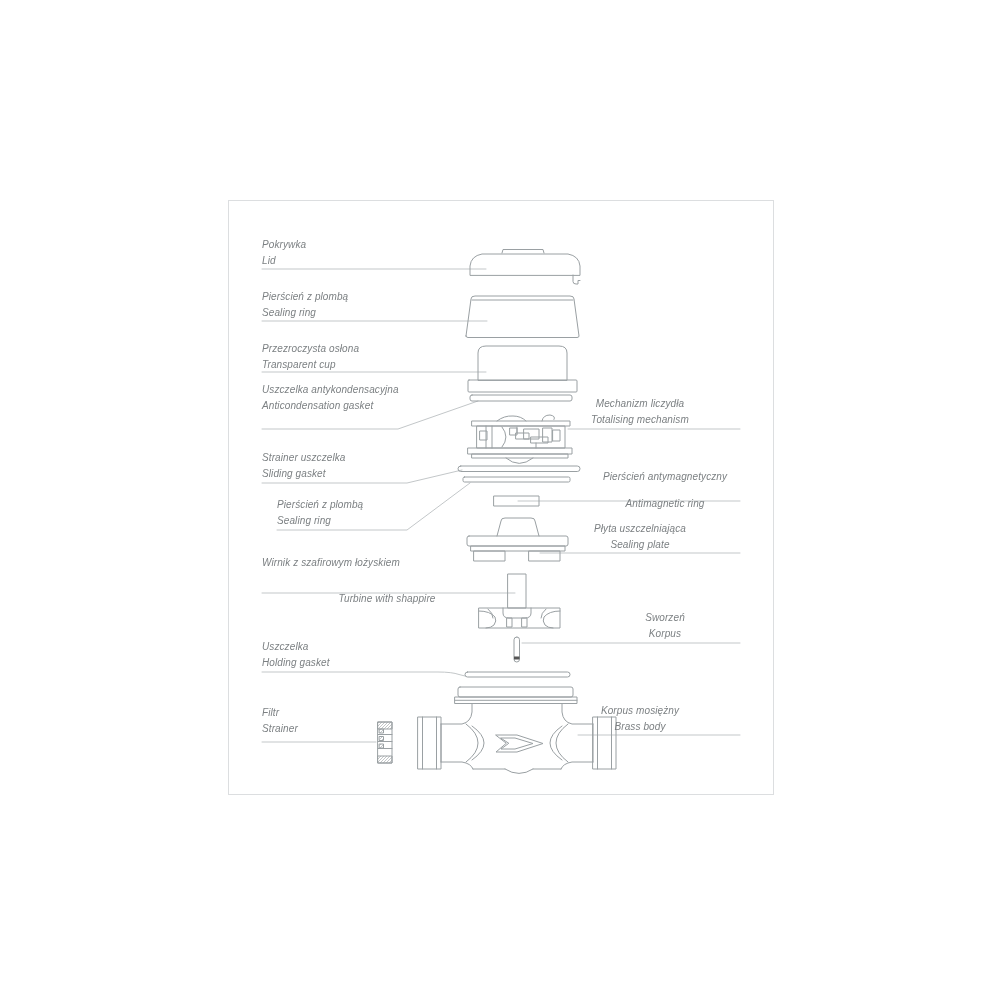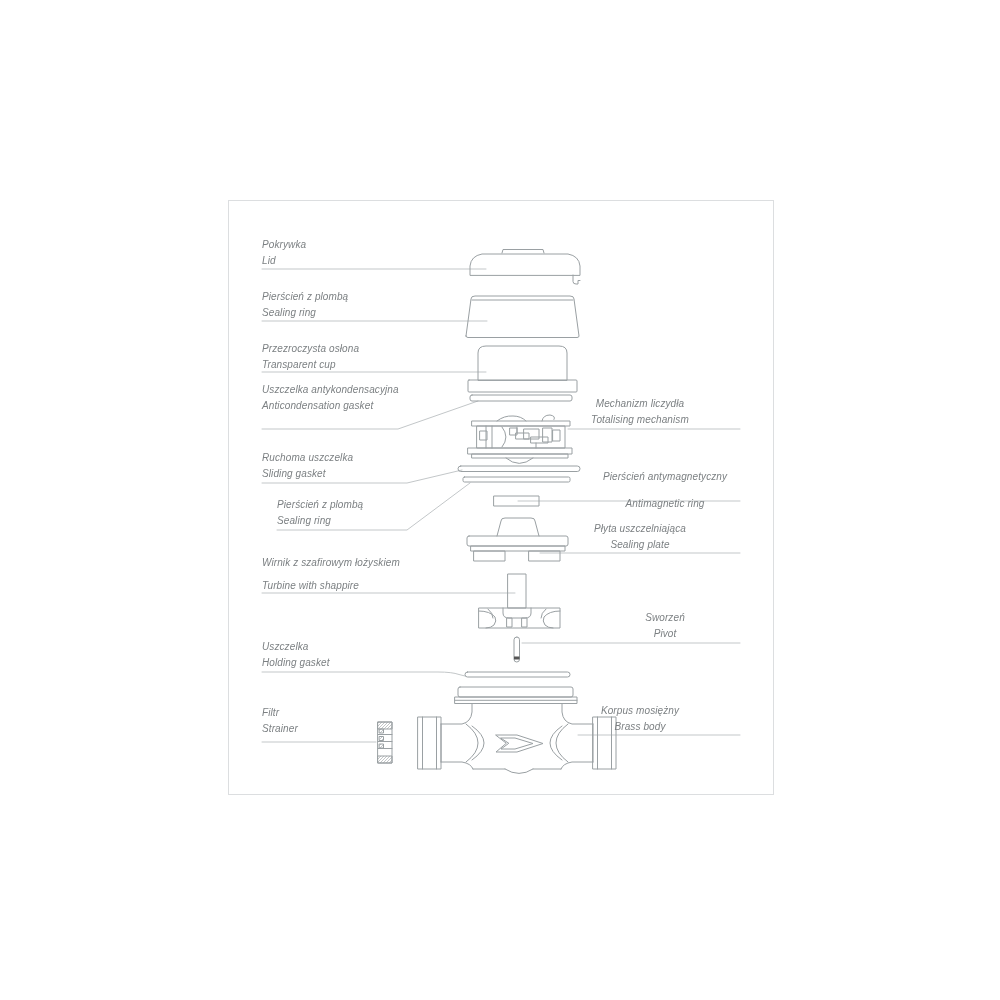--- a/index.html
+++ b/index.html
@@ -26,21 +26,21 @@
   }
   .label{
     position:absolute;
     font-size:10px;
     font-style:italic;
     color:#7c8083;
     line-height:15.5px;
     letter-spacing:0.1px;
   }
   .label.right{text-align:center;}
-  .label .gap-lg{margin-top:7px;}
+  .label .gap-lg{margin-top:20px;text-align:center;}
   .label .gap-sm{margin-top:11px;}
 </style>
 </head>
 <body>
 
 <div id="page">
   <div id="frame"></div>
 
   <svg id="diagram-svg" width="1000" height="1000" viewBox="0 0 1000 1000">
     <defs>
@@ -211,21 +211,21 @@
     <div>Przezroczysta osłona</div>
     <div>Transparent cup</div>
   </div>
 
   <div class="label" style="left:262px;top:382px;width:170px">
     <div>Uszczelka antykondensacyjna</div>
     <div>Anticondensation gasket</div>
   </div>
 
   <div class="label" style="left:262px;top:450px;width:200px">
-    <div>Ruchoma uszczelka</div>
+    <div>Strainer uszczelka</div>
     <div>Sliding gasket</div>
   </div>
 
   <div class="label" style="left:277px;top:497px;width:200px">
     <div>Pierścień z plombą</div>
     <div>Sealing ring</div>
   </div>
 
   <div class="label" style="left:262px;top:555px;width:250px">
     <div>Wirnik z szafirowym łożyskiem</div>
@@ -252,20 +252,20 @@
     <div class="gap-sm">Antimagnetic ring</div>
   </div>
 
   <div class="label right" style="left:540px;top:521px;width:200px">
     <div>Płyta uszczelniająca</div>
     <div>Sealing plate</div>
   </div>
 
   <div class="label right" style="left:590px;top:610px;width:150px">
     <div>Sworzeń</div>
-    <div>Pivot</div>
+    <div>Korpus</div>
   </div>
 
   <div class="label right" style="left:540px;top:703px;width:200px">
     <div>Korpus mosiężny</div>
     <div>Brass body</div>
   </div>
 </div>
 
 </body></html>

